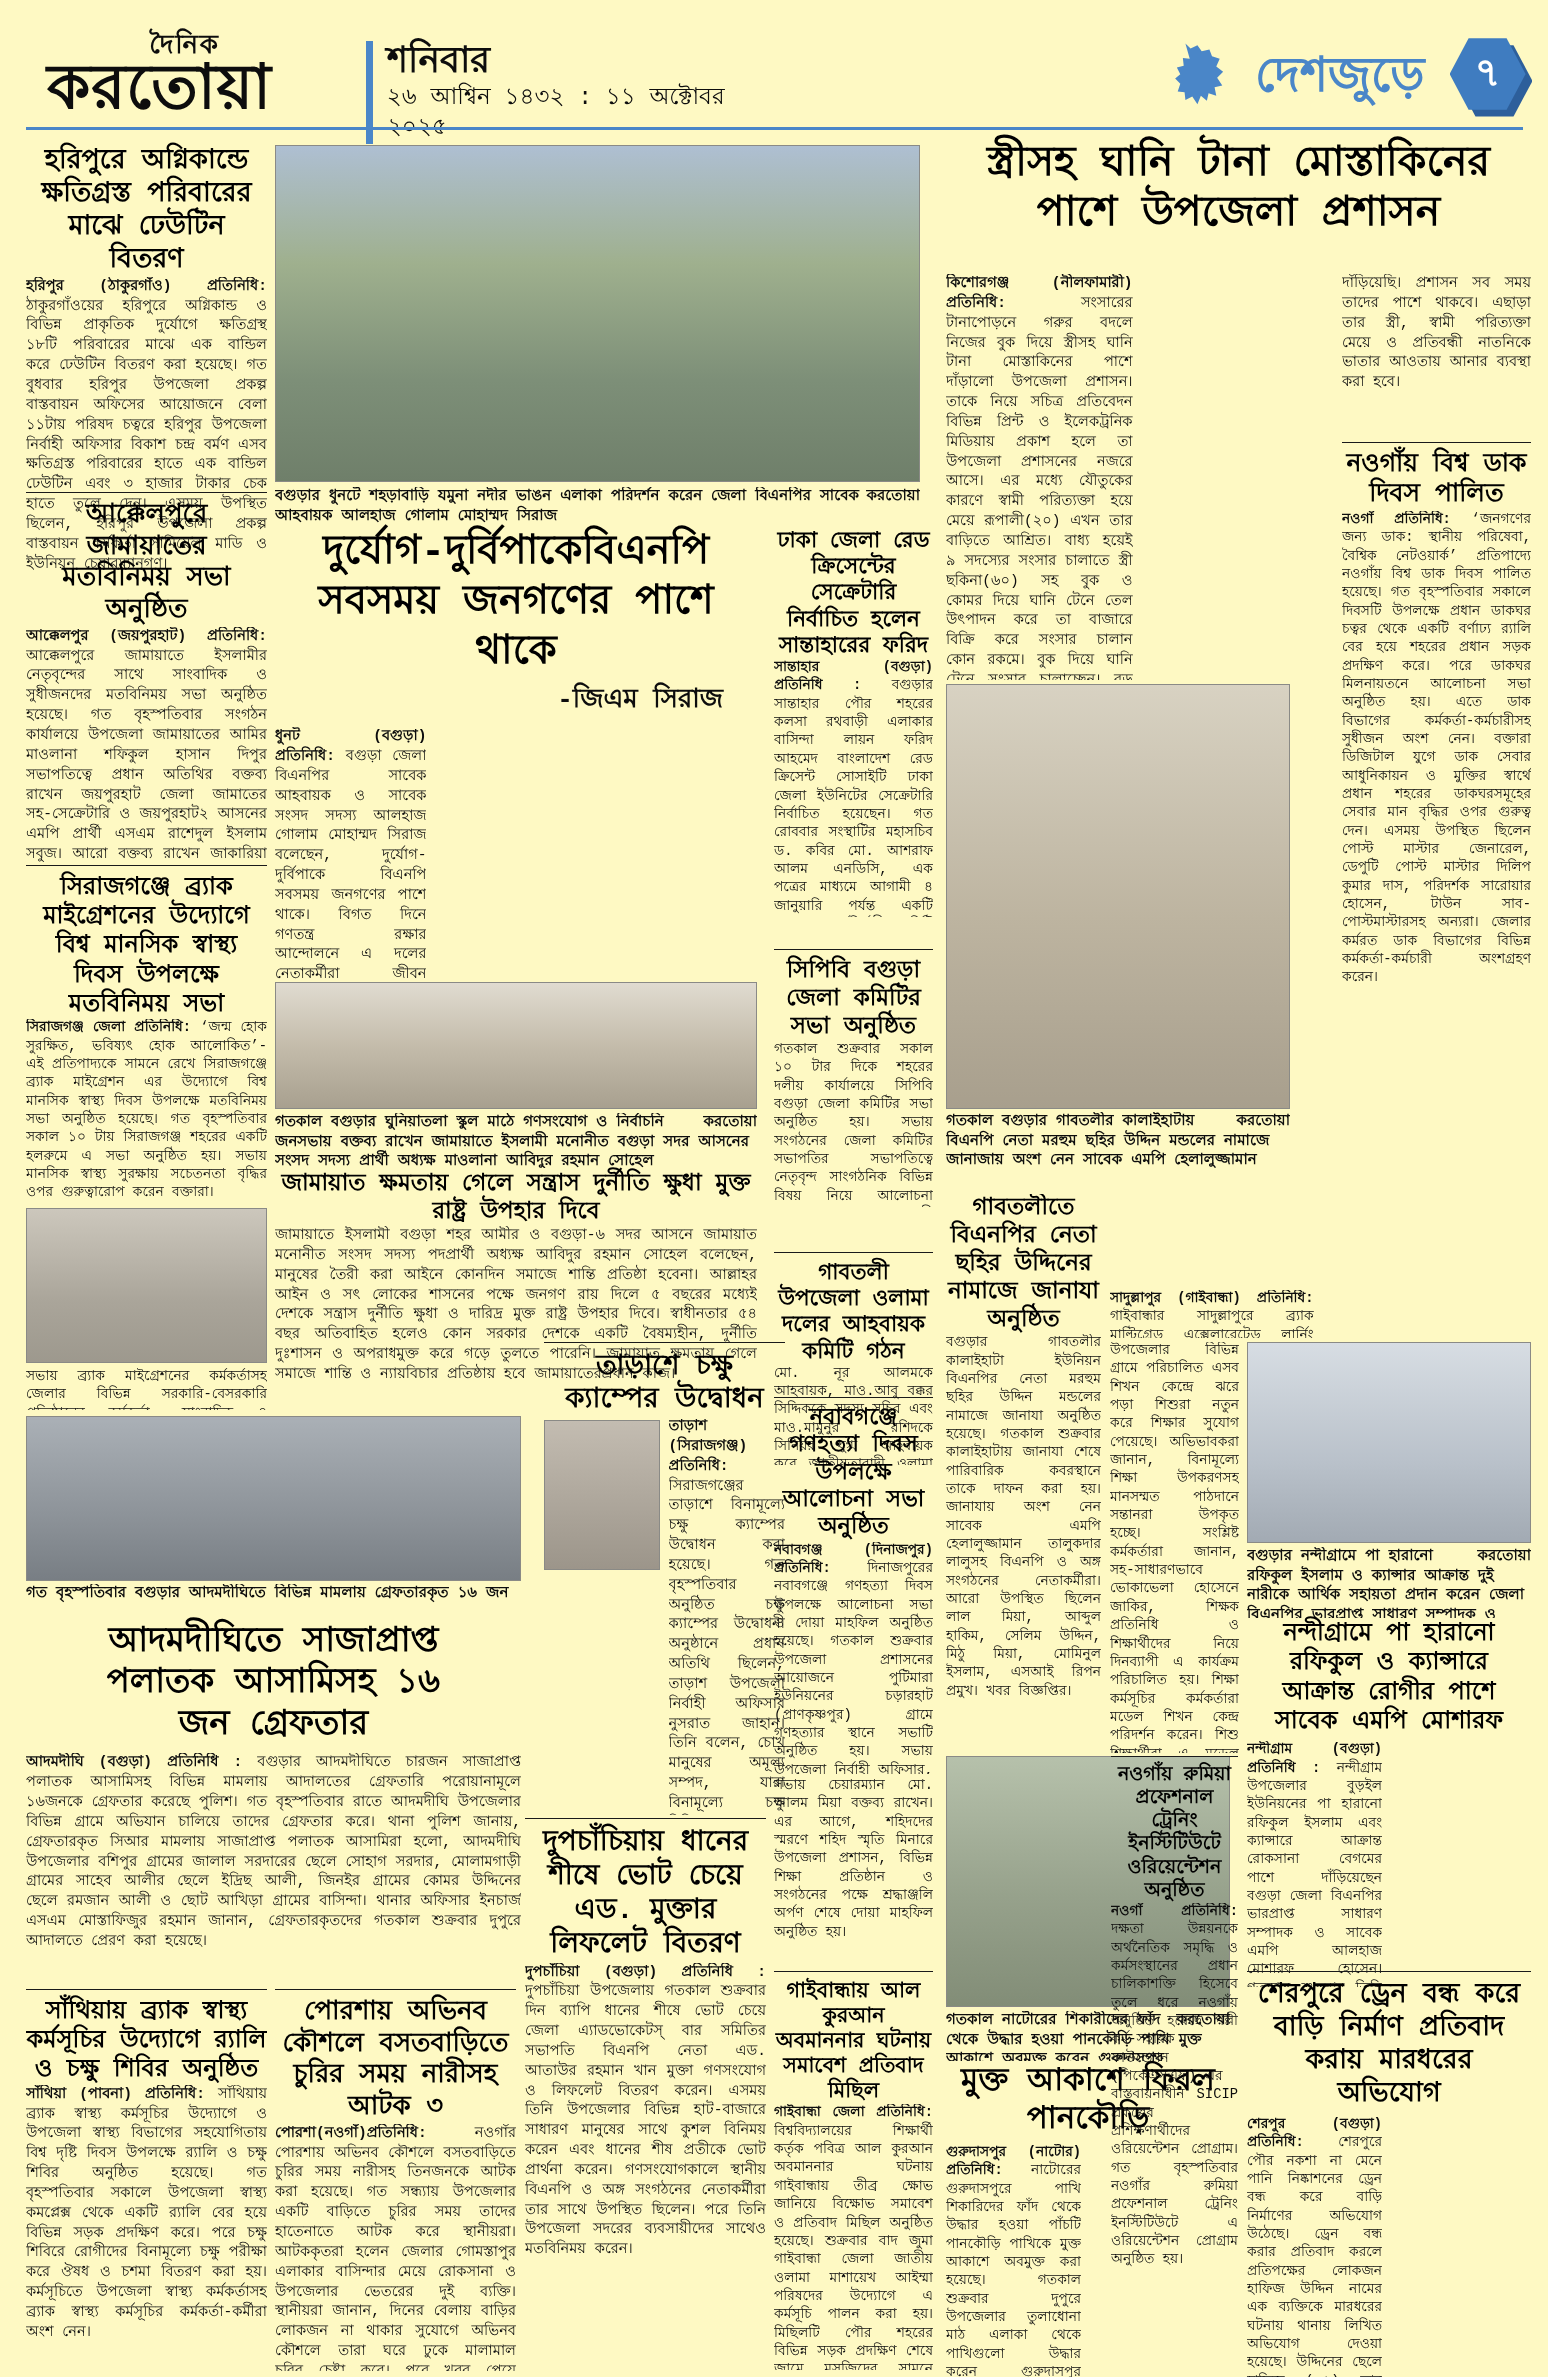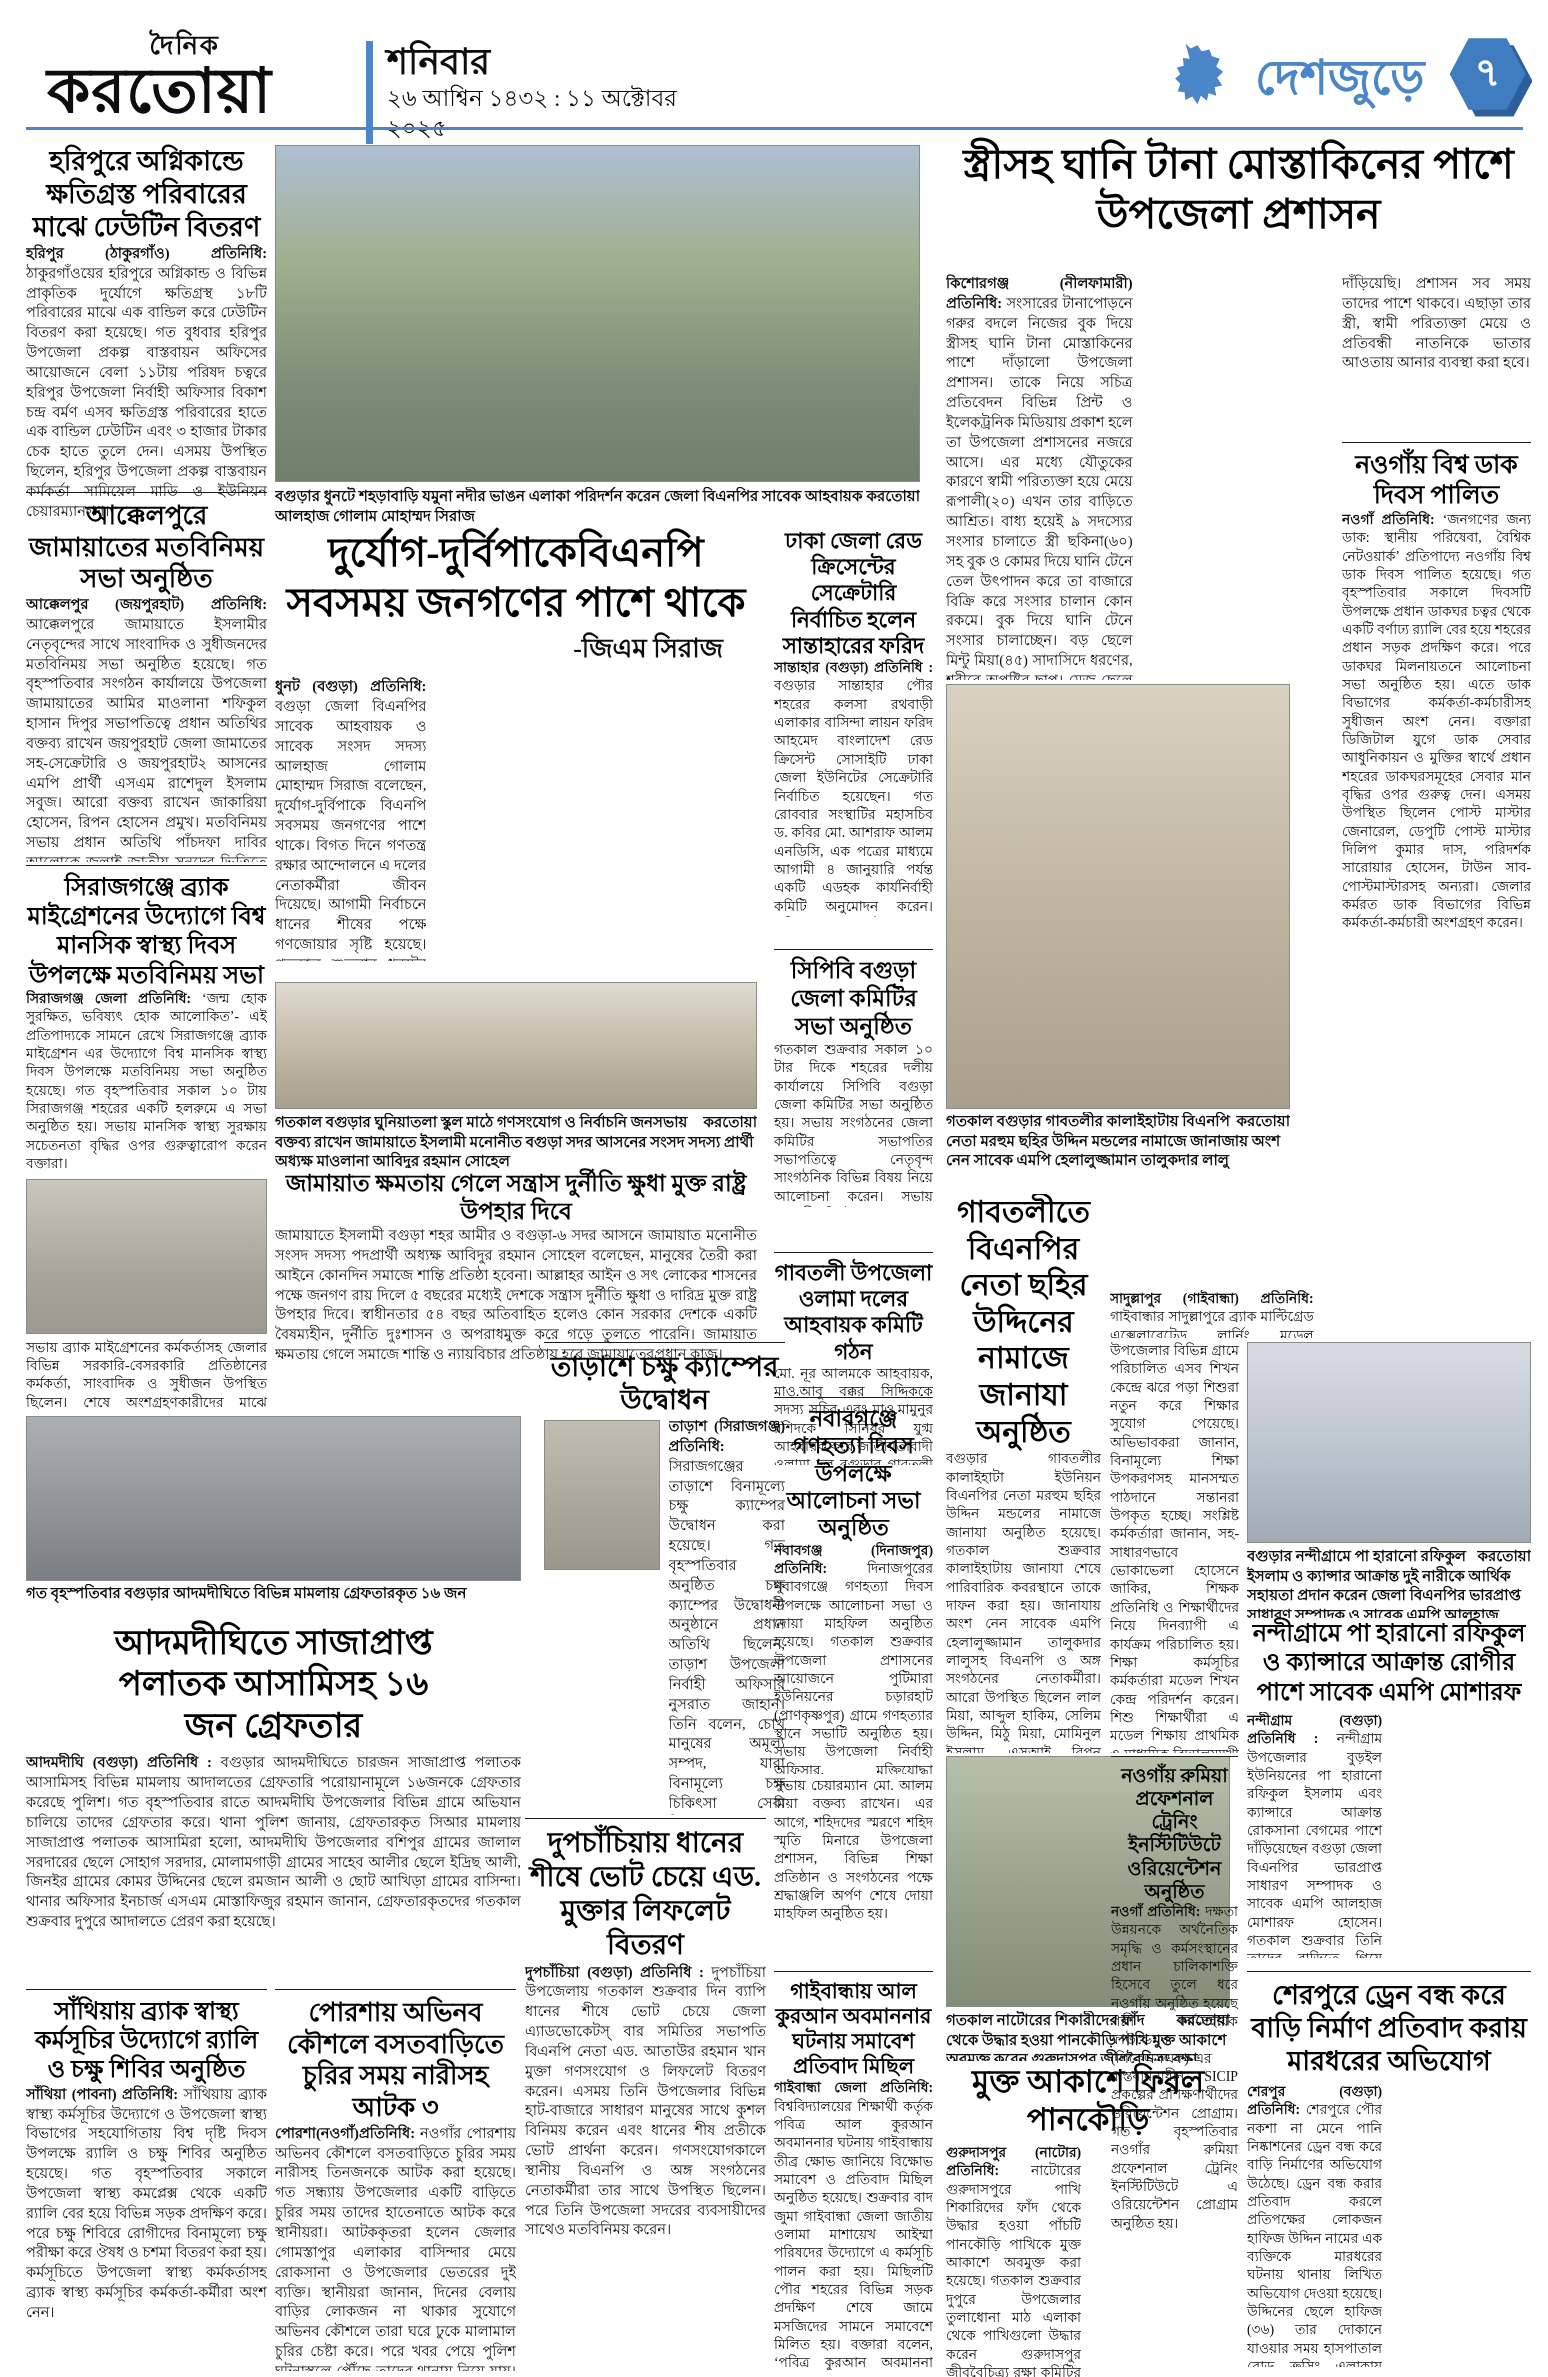--- a/index.html
+++ b/index.html
@@ -1,17 +1,17 @@
 <!DOCTYPE html>
 <html style="font-size:13.8px"><head>
 <meta charset="utf-8">
 <style>
   html,body{margin:0;padding:0;background:#e8e8e4;}
-  .page{position:relative;width:1548px;height:2377px;background:#ffffff;margin:0 auto;
-        font-family:Liberation Serif, serif;color:#0d0d0d;overflow:hidden;}
+  .page{position:relative;width:1548px;height:2377px;background:#fef9c3;margin:0 auto;
+        font-family:Liberation Mono, monospace;color:#0d0d0d;overflow:hidden;}
   .abs{position:absolute;box-sizing:border-box;}
   
   .mast-small{display:block;text-align:center;font-size:26px;font-weight:bold;letter-spacing:1.7px;line-height:1;}
   .mast-big{display:block;font-size:62px;font-weight:bold;line-height:1.05;letter-spacing:0.9px;}
   .datebar{border-left:7.7px solid #4a86c8;padding-left:13.8px;}
   .day{font-size:36px;font-weight:bold;line-height:1.2;}
   .date{font-size:23px;line-height:1.3;}
   .section-logo{display:flex;align-items:center;gap:25px;}
   .section-name{font-size:48px;font-weight:bold;color:#4a86c8;line-height:1;}
   .hexwrap{position:relative;width:83px;height:83px;}
@@ -186,21 +186,21 @@
     <p class="body small"><span class="byline">নওগাঁ প্রতিনিধি:</span> <span>‘জনগণের জন্য ডাক: স্থানীয় পরিষেবা, বৈশ্বিক নেটওয়ার্ক’ প্রতিপাদ্যে নওগাঁয় বিশ্ব ডাক দিবস পালিত হয়েছে। গত বৃহস্পতিবার সকালে দিবসটি উপলক্ষে প্রধান ডাকঘর চত্বর থেকে একটি বর্ণাঢ্য র‌্যালি বের হয়ে শহরের প্রধান সড়ক প্রদক্ষিণ করে। পরে ডাকঘর মিলনায়তনে আলোচনা সভা অনুষ্ঠিত হয়। এতে ডাক বিভাগের কর্মকর্তা-কর্মচারীসহ সুধীজন অংশ নেন। বক্তারা ডিজিটাল যুগে ডাক সেবার আধুনিকায়ন ও মুক্তির স্বার্থে প্রধান শহরের ডাকঘরসমূহের সেবার মান বৃদ্ধির ওপর গুরুত্ব দেন। এসময় উপস্থিত ছিলেন পোস্ট মাস্টার জেনারেল, ডেপুটি পোস্ট মাস্টার দিলিপ কুমার দাস, পরিদর্শক সারোয়ার হোসেন, টাউন সাব-পোস্টমাস্টারসহ অন্যরা। জেলার কর্মরত ডাক বিভাগের বিভিন্ন কর্মকর্তা-কর্মচারী অংশগ্রহণ করেন।</span></p>
   </div>
 
   <div class="abs photo ph-janaza" style="left:946px;top:684px;width:344px;height:425px;"></div>
   <div class="abs cap" style="left:946px;top:1112px;width:344px;height:60px;">
     <span class="credit">করতোয়া</span>
     <span>গতকাল বগুড়ার গাবতলীর কালাইহাটায় বিএনপি নেতা মরহুম ছহির উদ্দিন মন্ডলের নামাজে জানাজায় অংশ নেন সাবেক এমপি হেলালুজ্জামান তালুকদার লালু</span>
   </div>
 
   <div class="abs clip" style="left:946px;top:1194px;width:155px;height:559px;">
-    <div class="hl" style="font-size:30px;">গাবতলীতে বিএনপির নেতা ছহির উদ্দিনের নামাজে জানাযা অনুষ্ঠিত</div>
+    <div class="hl" style="font-size:23px;">গাবতলীতে বিএনপির নেতা ছহির উদ্দিনের নামাজে জানাযা অনুষ্ঠিত</div>
     <p class="body small">বগুড়ার গাবতলীর কালাইহাটা ইউনিয়ন বিএনপির নেতা মরহুম ছহির উদ্দিন মন্ডলের নামাজে জানাযা অনুষ্ঠিত হয়েছে। গতকাল শুক্রবার কালাইহাটায় জানাযা শেষে পারিবারিক কবরস্থানে তাকে দাফন করা হয়। জানাযায় অংশ নেন সাবেক এমপি হেলালুজ্জামান তালুকদার লালুসহ বিএনপি ও অঙ্গ সংগঠনের নেতাকর্মীরা। আরো উপস্থিত ছিলেন লাল মিয়া, আব্দুল হাকিম, সেলিম উদ্দিন, মিঠু মিয়া, মোমিনুল ইসলাম, এসআই রিপন প্রমুখ। খবর বিজ্ঞপ্তির।</p>
   </div>
 
   <div class="abs cols2 clip" style="left:1110px;top:1290px;width:421px;height:48px;">
     <p class="body small"><span class="byline">সাদুল্লাপুর (গাইবান্ধা) প্রতিনিধি:</span> <span>গাইবান্ধার সাদুল্লাপুরে ব্র্যাক মাল্টিগ্রেড এক্সেলারেটেড লার্নিং মডেল বাস্তবায়নের মাধ্যমে সহস্রাধিক শিক্ষার্থী মডেল শিক্ষালাভ করছে।</span></p>
   </div>
   <div class="abs clip" style="left:1110px;top:1342px;width:129px;height:411px;">
     <p class="body small">উপজেলার বিভিন্ন গ্রামে পরিচালিত এসব শিখন কেন্দ্রে ঝরে পড়া শিশুরা নতুন করে শিক্ষার সুযোগ পেয়েছে। অভিভাবকরা জানান, বিনামূল্যে শিক্ষা উপকরণসহ মানসম্মত পাঠদানে সন্তানরা উপকৃত হচ্ছে। সংশ্লিষ্ট কর্মকর্তারা জানান, সহ-সাধারণভাবে ভোকাভেলা হোসেনে জাকির, শিক্ষক প্রতিনিধি ও শিক্ষার্থীদের নিয়ে দিনব্যাপী এ কার্যক্রম পরিচালিত হয়। শিক্ষা কর্মসূচির কর্মকর্তারা মডেল শিখন কেন্দ্র পরিদর্শন করেন। শিশু শিক্ষার্থীরা এ মডেল শিক্ষায় প্রাথমিক ও মাধ্যমিক বিদ্যালয়মুখী হচ্ছে।</p>
   </div>
 

